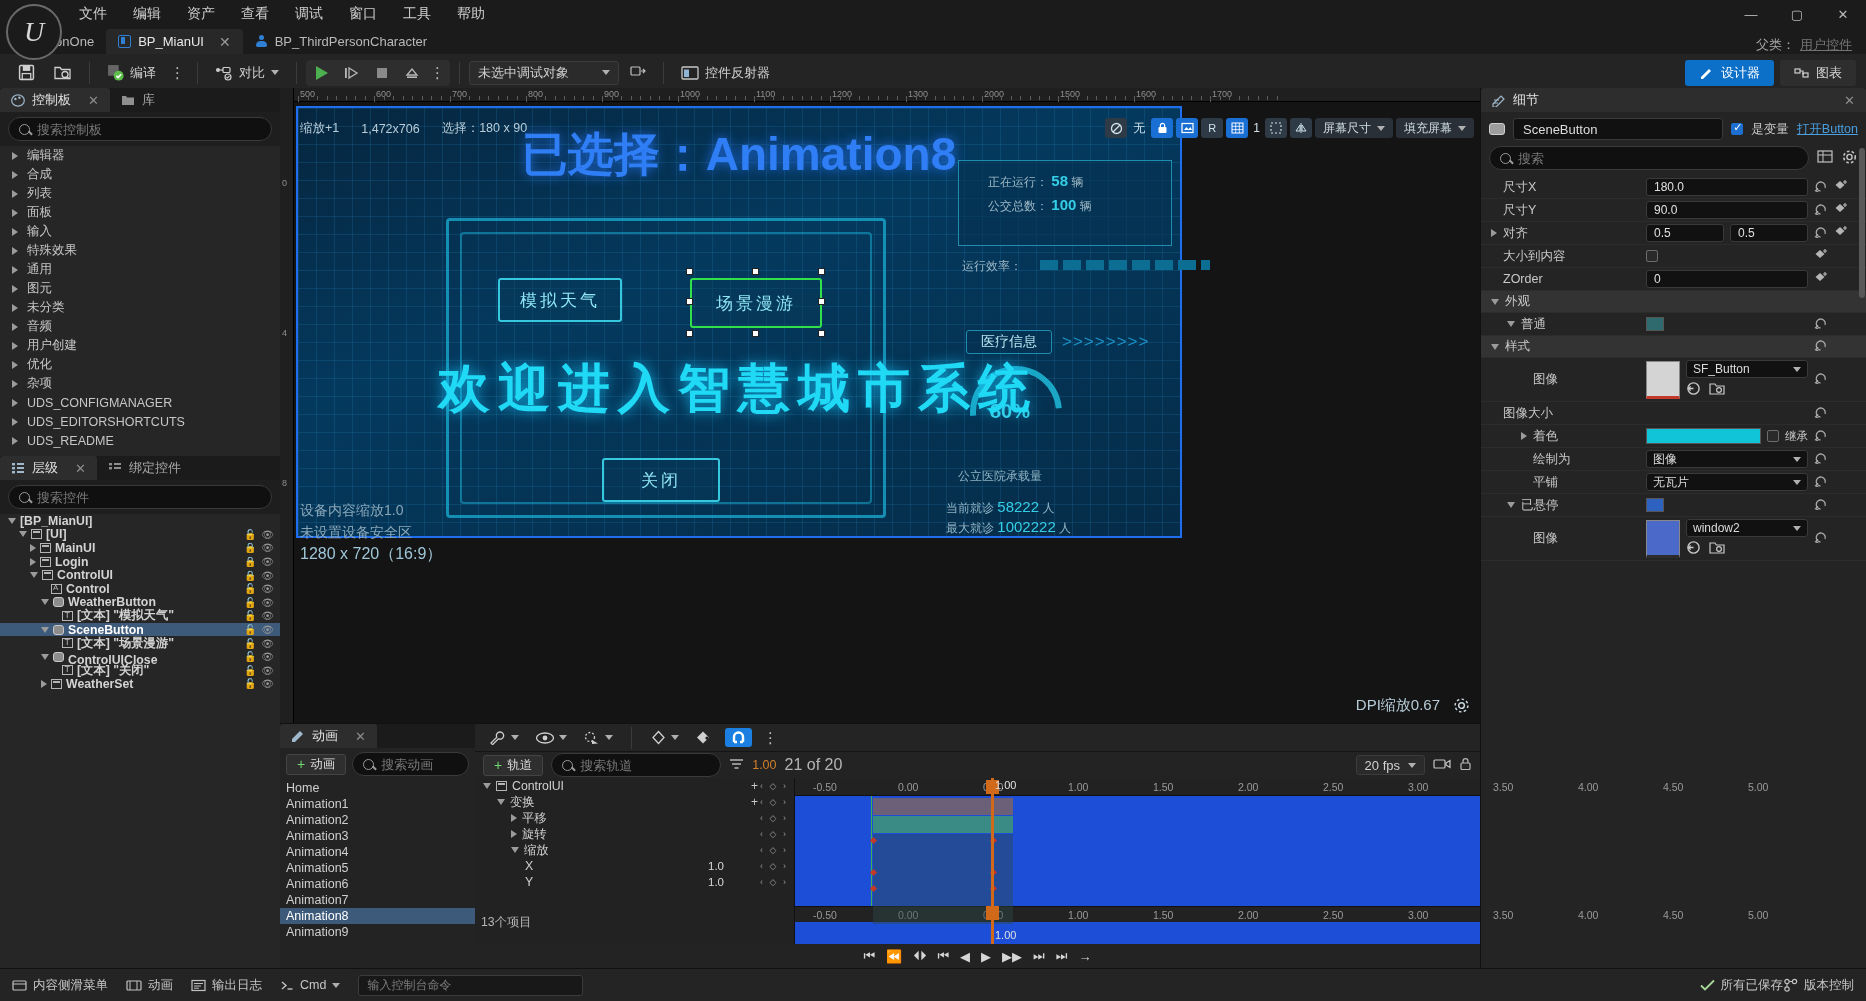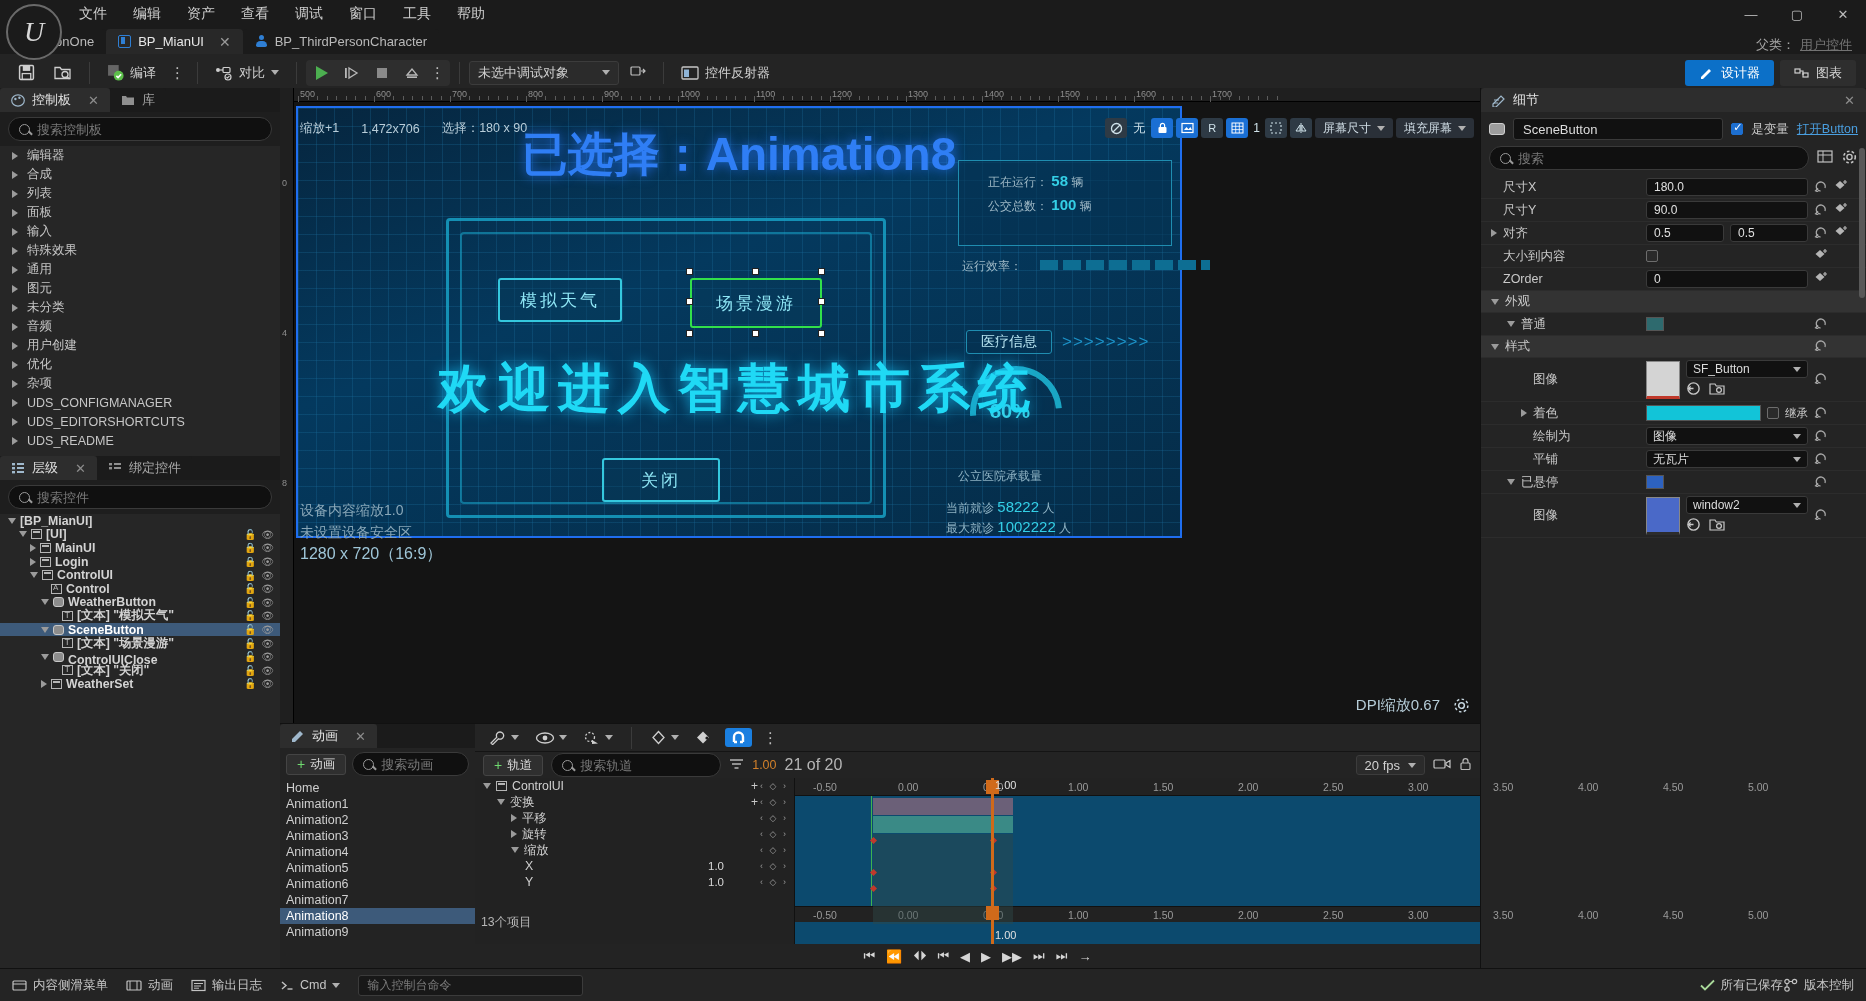--- a/index.html
+++ b/index.html
@@ -168,21 +168,21 @@
   .tl-row2 { height:26px; display:flex; align-items:center; gap:8px; padding:0 8px; background:#232323;}
   .addtrack { background:#2f2f2f; border:1px solid #444; border-radius:3px; height:21px;
               display:flex; align-items:center; gap:5px; padding:0 10px; color:#ddd; font-size:12.5px;}
   .plus { color:#6fd96f; font-size:14px; }
   .tl-body { flex:1; display:flex; min-height:0; }
   .tracks { width:320px; background:#222; border-right:1px solid #111; }
   .trk { height:16px; display:flex; align-items:center; font-size:12.3px; color:#d0d0d0;
          position:relative; }
   .trk .arrows { position:absolute; right:6px; color:#9a9a9a; font-size:9px; letter-spacing:2px;}
   .trk .addp { position:absolute; right:36px; color:#c9c9c9; font-size:12px; }
-  .tlgrid { flex:1; position:relative; background:#0c4a6e;text-decoration:underline; }
+  .tlgrid { flex:1; position:relative; background:#1d4ed8;text-decoration:underline; }
   .tl-ruler { position:absolute; left:0; right:0; top:0; height:18px; background:#222;
               border-bottom:1px solid #111; }
   .tl-tick { position:absolute; top:3px; font-size:10.5px; color:#9a9a9a; }
   .tl-ruler-b { position:absolute; left:0; right:0; bottom:22px; height:16px; background:#222;
               border-top:1px solid #111; }
   .playhead { position:absolute; top:0; bottom:0; width:3px; background:#d06a1a; }
   .ph-cap { position:absolute; width:13px; height:14px; background:#d06a1a; left:-5px; }
   .green-line { position:absolute; top:18px; bottom:38px; width:1px; background:#3fb24f; }
   .clipbar { position:absolute; background:#6b6078; }
   .clip2 { position:absolute; background:#3a8a86; }
@@ -674,21 +674,21 @@
           <div class="rt" style="left: 616.5px; height: 4px;"></div>
           <div class="ruler-lab" style="left: 628px;">1300</div>
           <div class="rt" style="left: 626px; height: 7px;"></div>
           <div class="rt" style="left: 635.5px; height: 4px;"></div>
           <div class="rt" style="left: 645px; height: 4px;"></div>
           <div class="rt" style="left: 654.5px; height: 4px;"></div>
           <div class="rt" style="left: 664px; height: 4px;"></div>
           <div class="rt" style="left: 673.5px; height: 4px;"></div>
           <div class="rt" style="left: 683px; height: 4px;"></div>
           <div class="rt" style="left: 692.5px; height: 4px;"></div>
-          <div class="ruler-lab" style="left: 704px;">1400</div>
+          <div class="ruler-lab" style="left: 704px;">2000</div>
           <div class="rt" style="left: 702px; height: 7px;"></div>
           <div class="rt" style="left: 711.5px; height: 4px;"></div>
           <div class="rt" style="left: 721px; height: 4px;"></div>
           <div class="rt" style="left: 730.5px; height: 4px;"></div>
           <div class="rt" style="left: 740px; height: 4px;"></div>
           <div class="rt" style="left: 749.5px; height: 4px;"></div>
           <div class="rt" style="left: 759px; height: 4px;"></div>
           <div class="rt" style="left: 768.5px; height: 4px;"></div>
           <div class="ruler-lab" style="left: 780px;">1500</div>
           <div class="rt" style="left: 778px; height: 7px;"></div>
@@ -1282,20 +1282,33 @@
             </div>
           </div>
           <div class="dactions">
             <span><svg width="13" height="12" viewBox="0 0 13 12">
                 <path d="M11 8a4.5 4.5 0 1 0-4.5 3" fill="none" stroke="#a8a8a8" stroke-width="1.3"></path>
                 <path d="M4 8.2 1.6 10.8 4.4 12" fill="none" stroke="#a8a8a8" stroke-width="1.3"></path>
               </svg></span>
           </div>
         </div>
         <div class="drow">
+          <div class="dlabel">
+            <span style="width: 6px;"></span>
+            <span>图像大小</span>
+          </div>
+          <div class="dval"></div>
+          <div class="dactions">
+            <span><svg width="13" height="12" viewBox="0 0 13 12">
+                <path d="M11 8a4.5 4.5 0 1 0-4.5 3" fill="none" stroke="#a8a8a8" stroke-width="1.3"></path>
+                <path d="M4 8.2 1.6 10.8 4.4 12" fill="none" stroke="#a8a8a8" stroke-width="1.3"></path>
+              </svg></span>
+          </div>
+        </div>
+        <div class="drow">
           <div class="dlabel" style="padding-left: 40px;">
             <span class="tri"></span>
             <span>着色</span>
           </div>
           <div class="dval">
             <div style="flex: 1 1 0%; height: 16px; background: rgb(18, 196, 216); border: 1px solid rgb(85, 85, 85);"></div>
             <span class="chk"></span>
             <span style="font-size: 11.5px;">继承</span>
           </div>
           <div class="dactions">

